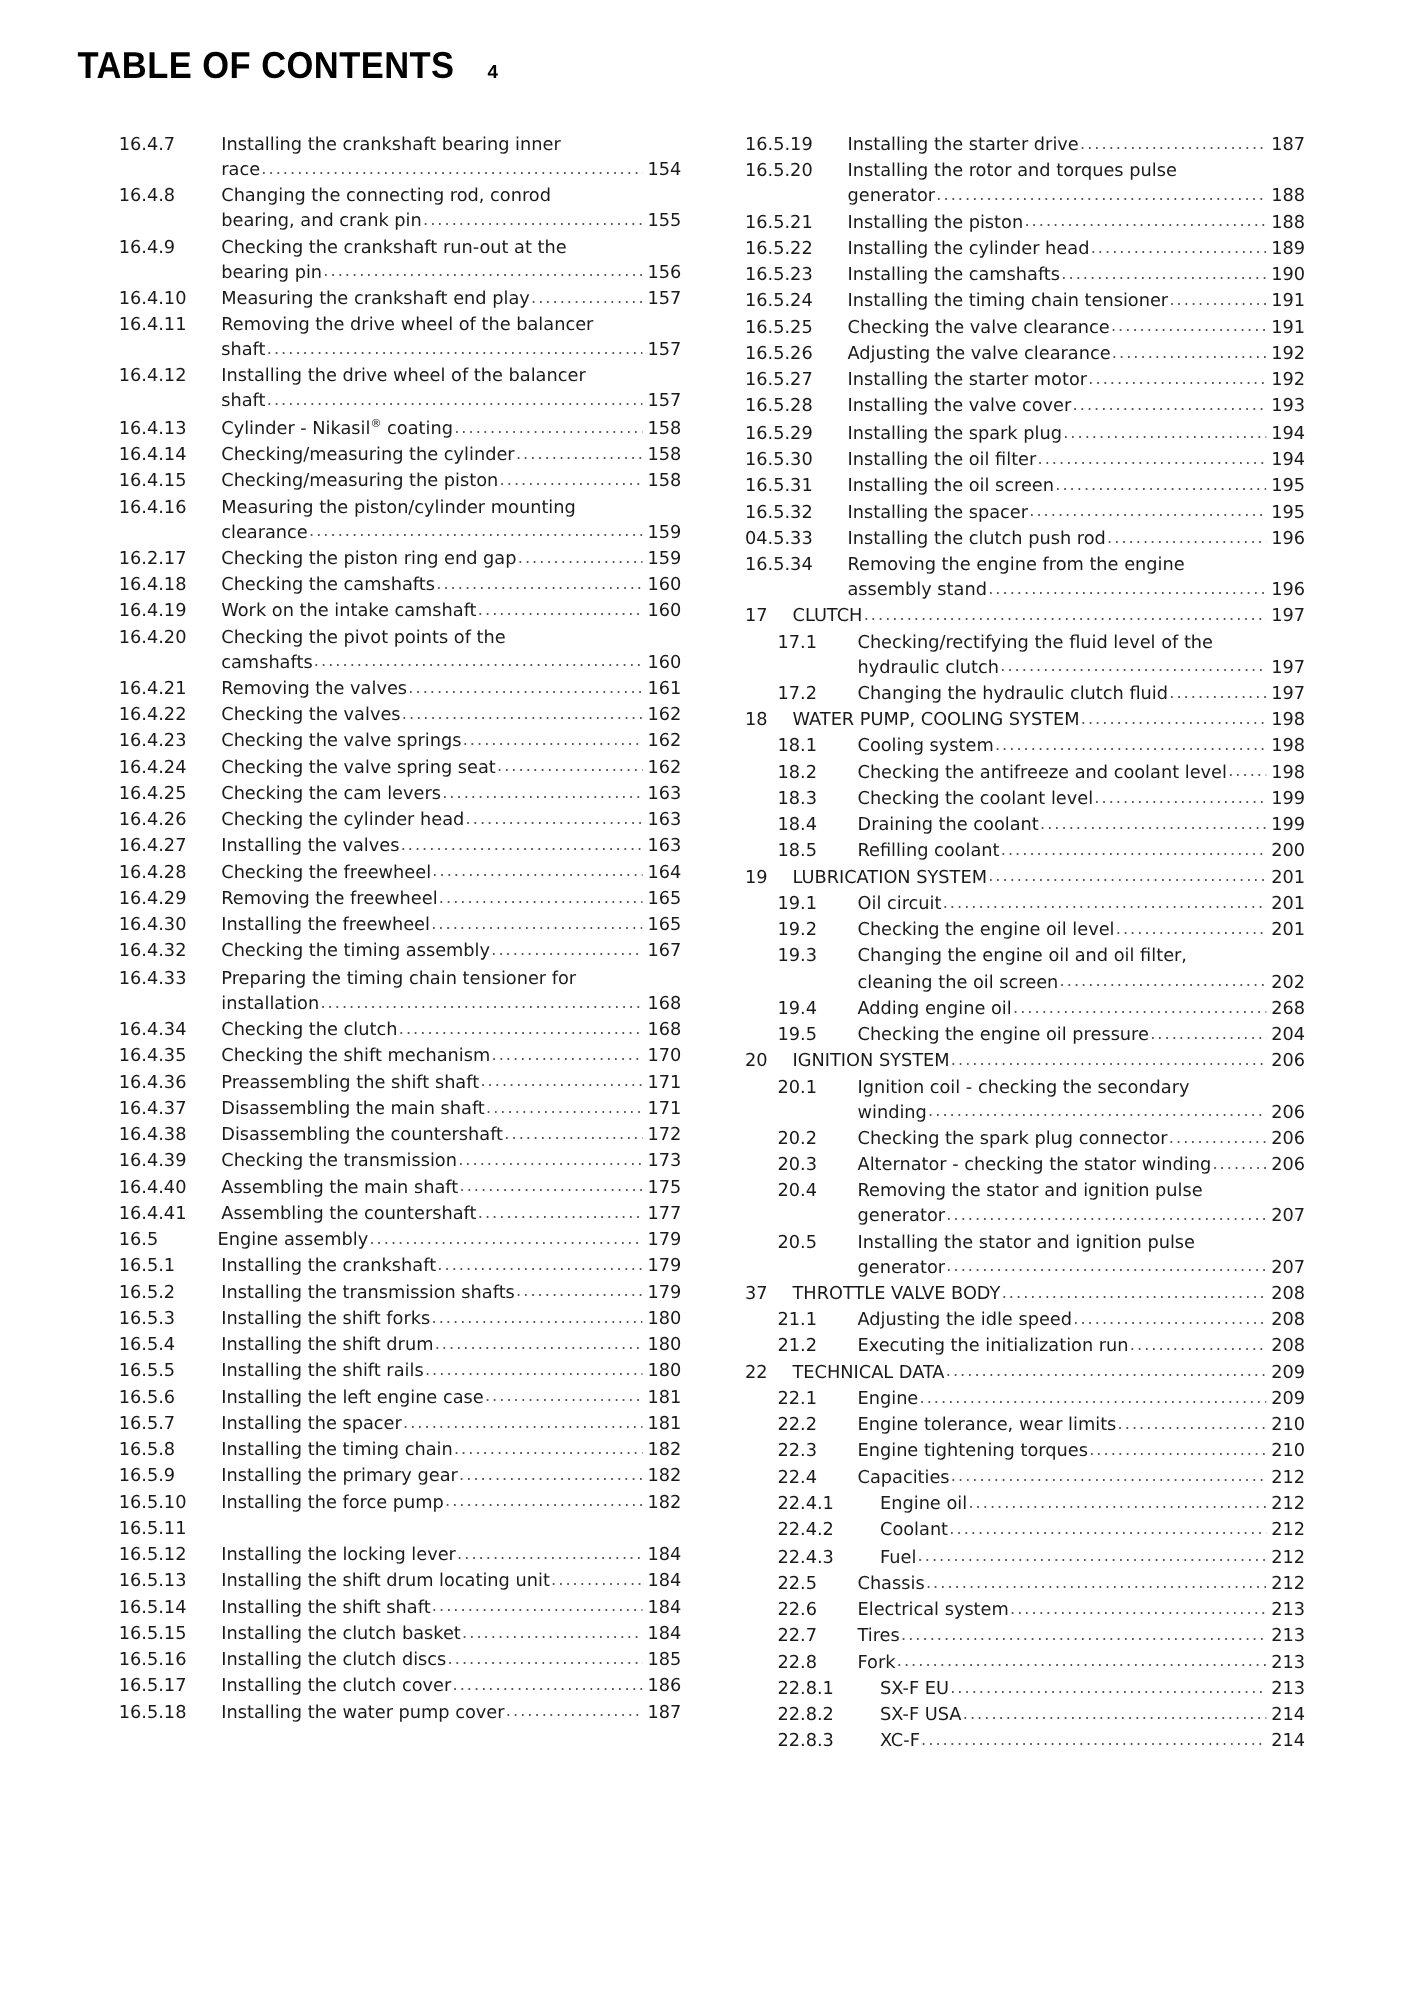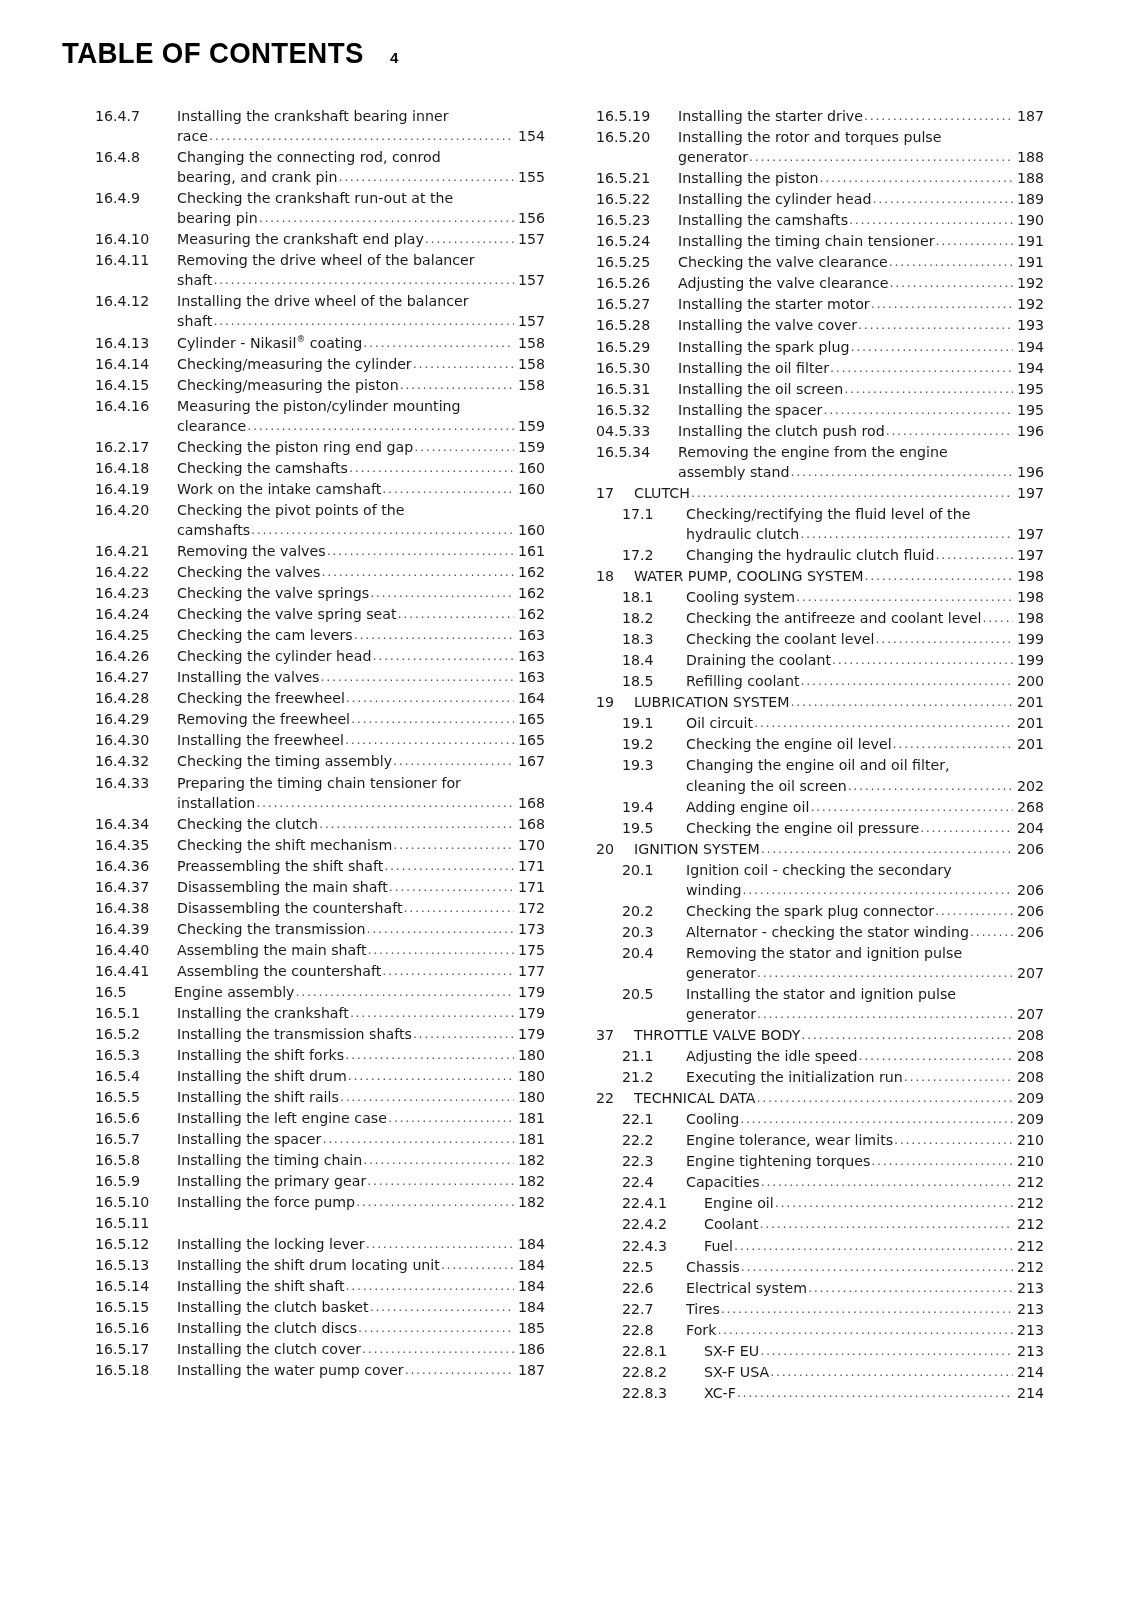--- a/index.html
+++ b/index.html
@@ -1127,21 +1127,21 @@
               <span class="title-text">TECHNICAL DATA</span>
               <span class="leader"></span>
               <span class="pg">209</span>
             </div>
           </div>
         </div>
         <div class="entry lvl2">
           <div class="num">22.1</div>
           <div class="body-col">
             <div class="tline">
-              <span class="title-text">Cooling</span>
+              <span class="title-text">Engine</span>
               <span class="leader"></span>
               <span class="pg">209</span>
             </div>
           </div>
         </div>
         <div class="entry lvl2">
           <div class="num">22.2</div>
           <div class="body-col">
             <div class="tline">
               <span class="title-text">Engine tolerance, wear limits</span>

